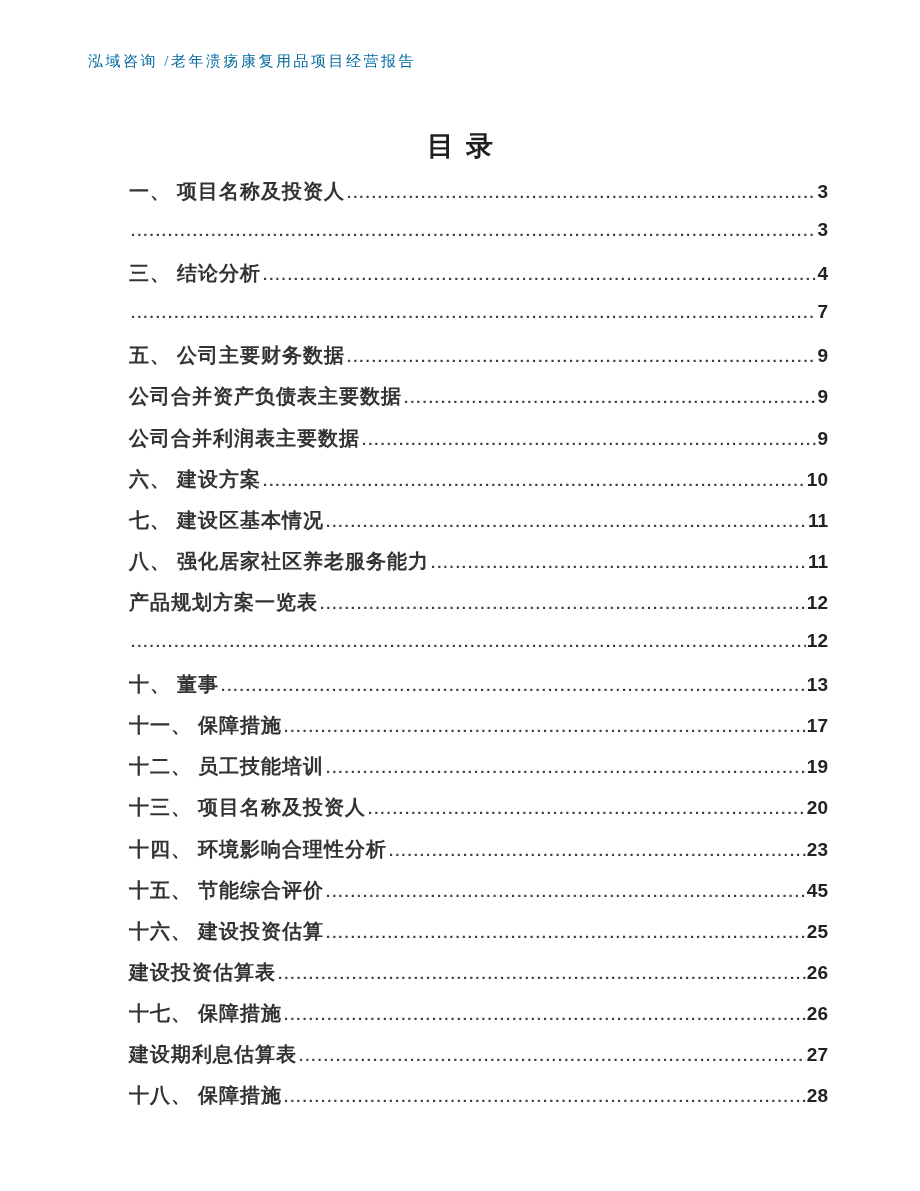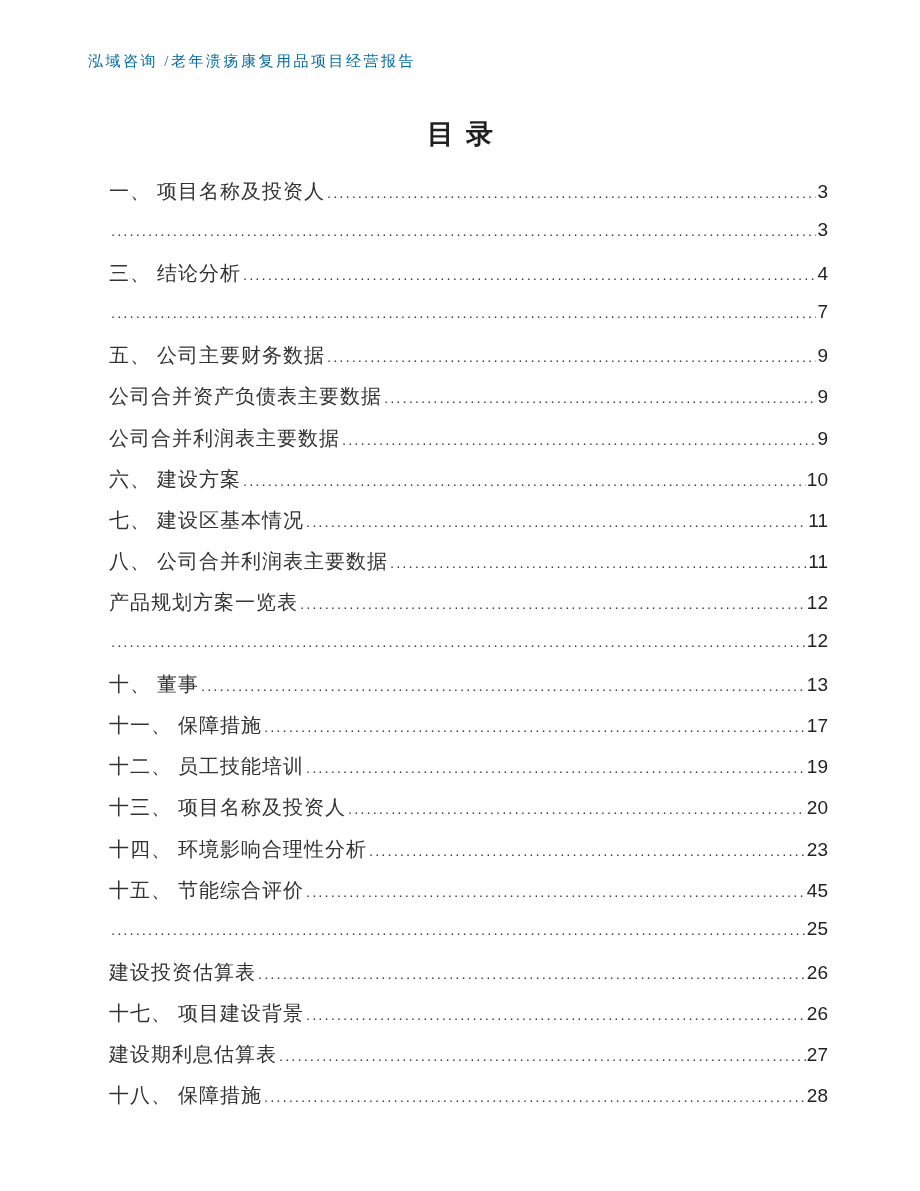--- a/index.html
+++ b/index.html
@@ -21,33 +21,34 @@
     font-size: 15px;
     letter-spacing: 2.5px;
     color: #0369a1;
     white-space: nowrap;
   }
   .doc-title {
     position: absolute;
     top: 116px;
     left: 0;
     right: 0;
-    margin: 0;
+    margin: 12px;
     text-align: center;
     font-size: 27px;
     font-weight: bold;
     letter-spacing: 12px;
     text-indent: 12px;
     color: #1f1f1f;
   }
   .toc {
     position: absolute;
     top: 166px;
-    left: 109px;
+    left: 129px;
     right: 92px;
+    font-weight: bold;
   }
   .toc-row {
     display: flex;
     align-items: baseline;
     height: 41.1px;
     padding-top: 12px;
     box-sizing: border-box;
     cursor: pointer;
   }
   .toc-label {
@@ -124,21 +125,21 @@
         <span class="toc-label">六、 建设方案</span>
         <span class="toc-dots"></span>
         <span class="toc-page">10</span>
       </div>
       <div class="toc-row">
         <span class="toc-label">七、 建设区基本情况</span>
         <span class="toc-dots"></span>
         <span class="toc-page">11</span>
       </div>
       <div class="toc-row">
-        <span class="toc-label">八、 公司合并利润表主要数据</span>
+        <span class="toc-label">八、 强化居家社区养老服务能力</span>
         <span class="toc-dots"></span>
         <span class="toc-page">11</span>
       </div>
       <div class="toc-row">
         <span class="toc-label">产品规划方案一览表</span>
         <span class="toc-dots"></span>
         <span class="toc-page">12</span>
       </div>
       <div class="toc-row">
         <span class="toc-dots"></span>
@@ -168,30 +169,31 @@
         <span class="toc-label">十四、 环境影响合理性分析</span>
         <span class="toc-dots"></span>
         <span class="toc-page">23</span>
       </div>
       <div class="toc-row">
         <span class="toc-label">十五、 节能综合评价</span>
         <span class="toc-dots"></span>
         <span class="toc-page">45</span>
       </div>
       <div class="toc-row">
+        <span class="toc-label">十六、 建设投资估算</span>
         <span class="toc-dots"></span>
         <span class="toc-page">25</span>
       </div>
       <div class="toc-row">
         <span class="toc-label">建设投资估算表</span>
         <span class="toc-dots"></span>
         <span class="toc-page">26</span>
       </div>
       <div class="toc-row">
-        <span class="toc-label">十七、 项目建设背景</span>
+        <span class="toc-label">十七、 保障措施</span>
         <span class="toc-dots"></span>
         <span class="toc-page">26</span>
       </div>
       <div class="toc-row">
         <span class="toc-label">建设期利息估算表</span>
         <span class="toc-dots"></span>
         <span class="toc-page">27</span>
       </div>
       <div class="toc-row">
         <span class="toc-label">十八、 保障措施</span>

